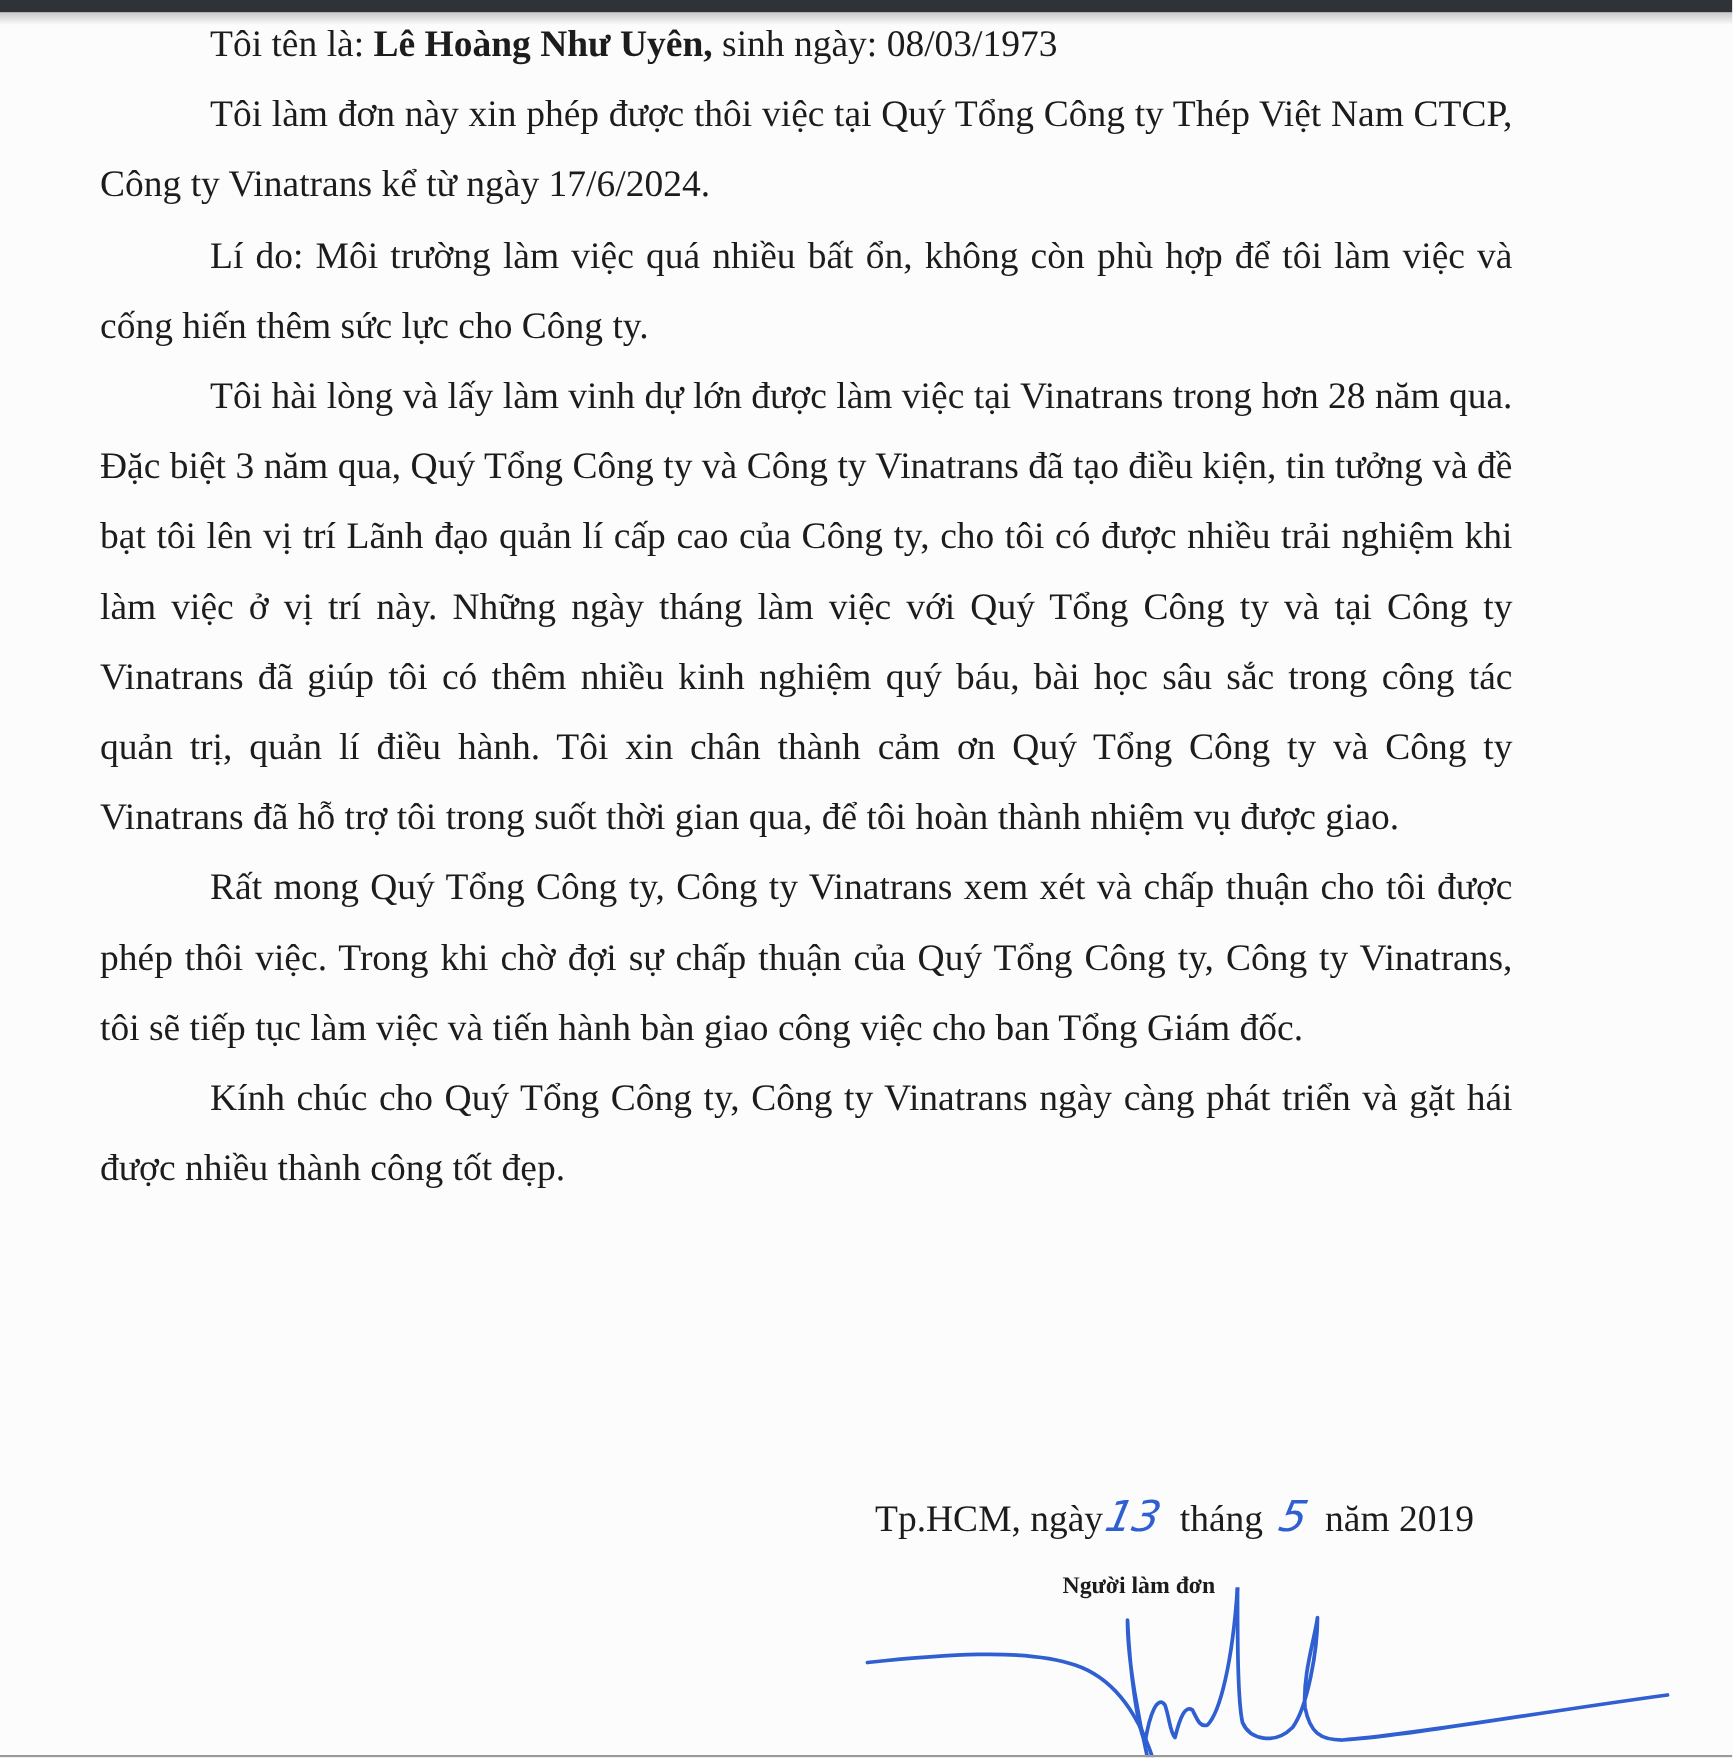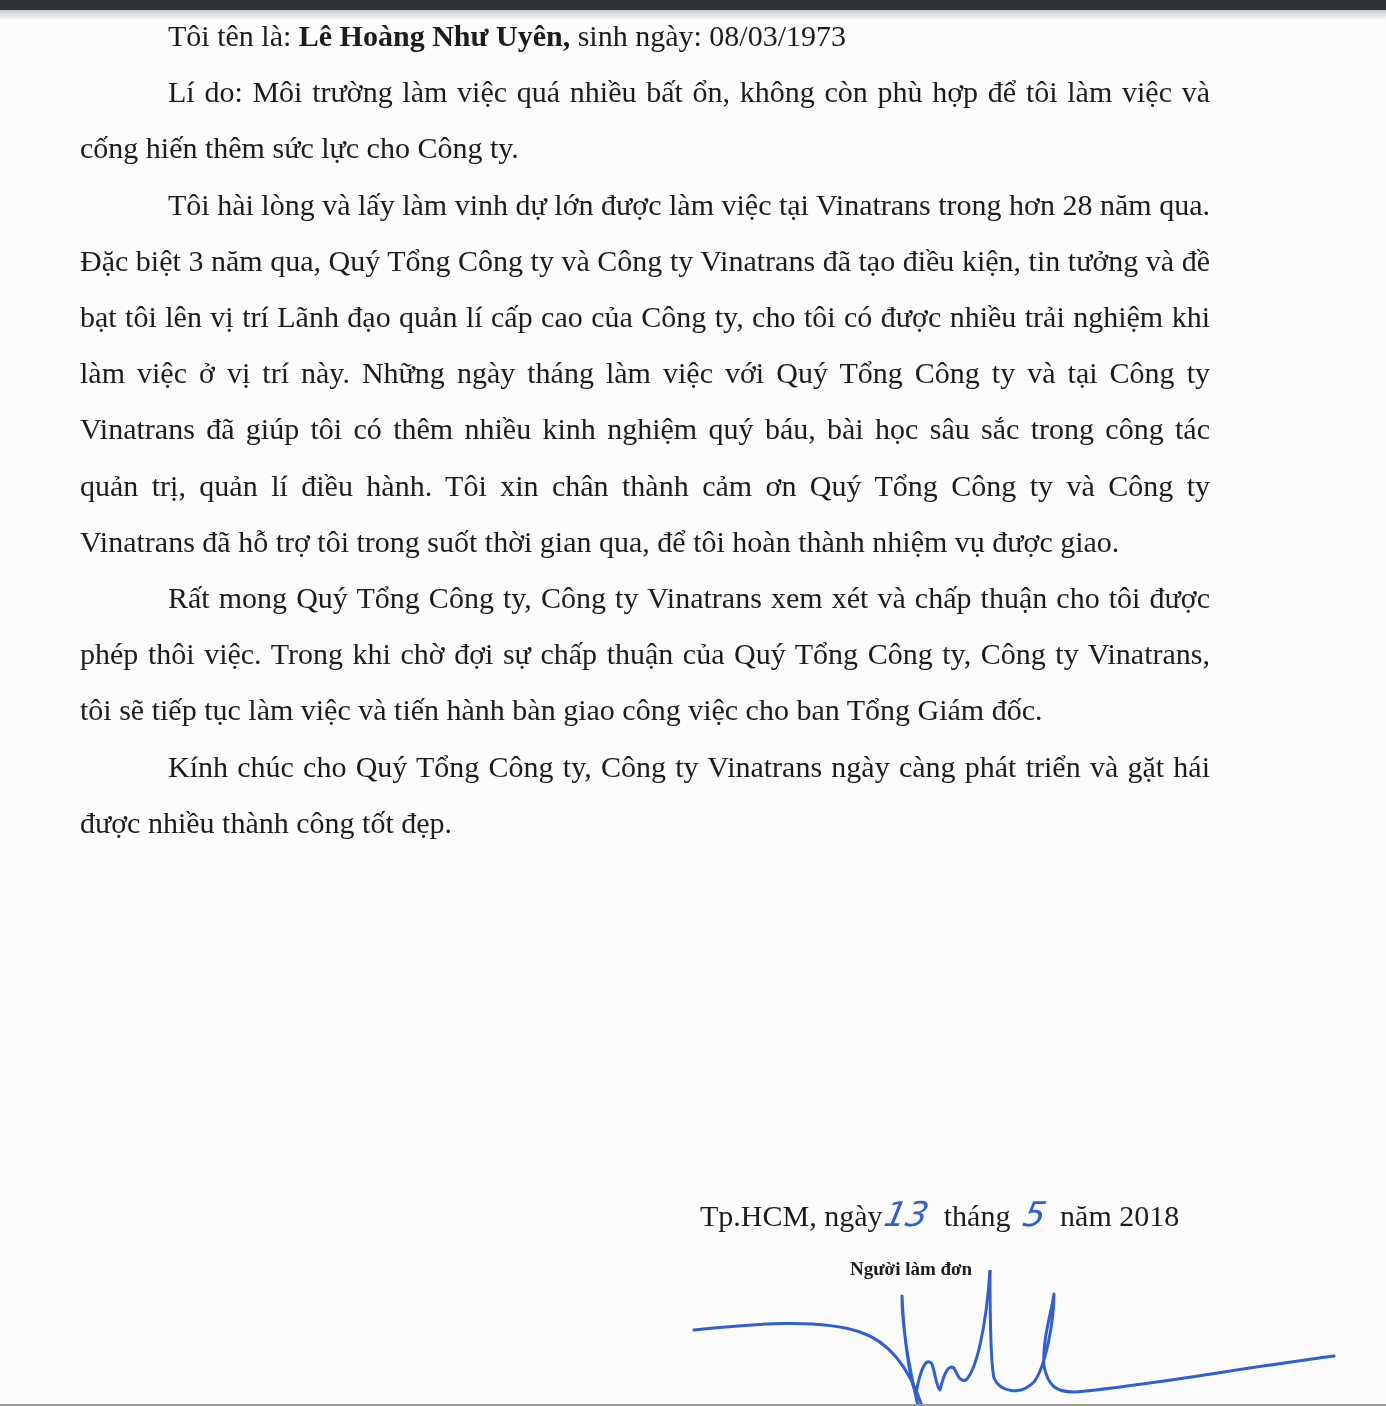--- a/index.html
+++ b/index.html
@@ -97,28 +97,29 @@
   </style>
 </head>
 <body>
 
 <div class="viewer">
   <div class="top-bar"></div>
   <div class="top-shadow"></div>
 
   <div class="page">
     <p class="para indent"><span>Tôi tên là: </span><span class="bold">Lê Hoàng Như Uyên,</span><span> sinh ngày: 08/03/1973</span></p>
+    <p class="para indent">Tôi làm đơn này xin phép được thôi việc tại Quý Tổng Công ty Thép Việt Nam CTCP, Công ty Vinatrans kể từ ngày 17/6/2024.</p>
     <p class="para indent">Lí do: Môi trường làm việc quá nhiều bất ổn, không còn phù hợp để tôi làm việc và cống hiến thêm sức lực cho Công ty.</p>
     <p class="para indent">Tôi hài lòng và lấy làm vinh dự lớn được làm việc tại Vinatrans trong hơn 28 năm qua. Đặc biệt 3 năm qua, Quý Tổng Công ty và Công ty Vinatrans đã tạo điều kiện, tin tưởng và đề bạt tôi lên vị trí Lãnh đạo quản lí cấp cao của Công ty, cho tôi có được nhiều trải nghiệm khi làm việc ở vị trí này. Những ngày tháng làm việc với Quý Tổng Công ty và tại Công ty Vinatrans đã giúp tôi có thêm nhiều kinh nghiệm quý báu, bài học sâu sắc trong công tác quản trị, quản lí điều hành.  Tôi xin chân thành cảm ơn Quý Tổng Công ty và Công ty Vinatrans đã hỗ trợ tôi trong suốt thời gian qua, để tôi hoàn thành nhiệm vụ được giao.</p>
     <p class="para indent">Rất mong Quý Tổng Công ty, Công ty Vinatrans xem xét và chấp thuận cho tôi được phép thôi việc. Trong khi chờ đợi sự chấp thuận của Quý Tổng Công ty, Công ty Vinatrans, tôi sẽ tiếp tục làm việc và tiến hành bàn giao công việc cho ban Tổng Giám đốc.</p>
     <p class="para indent">Kính chúc cho Quý Tổng Công ty, Công ty Vinatrans ngày càng phát triển và gặt hái được nhiều thành công tốt đẹp.</p>
   </div>
 
   <div class="date-line">
-    <span>Tp.HCM, ngày</span><span class="handwritten hw-day">13</span><span>tháng</span><span class="handwritten hw-month">5</span><span>năm 2018</span>
+    <span>Tp.HCM, ngày</span><span class="handwritten hw-day">13</span><span>tháng</span><span class="handwritten hw-month">5</span><span>năm 2019</span>
   </div>
 
   <div class="signer-title">Người làm đơn</div>
 
   <svg class="signature" viewBox="0 0 660 136" xmlns="http://www.w3.org/2000/svg">
     <path d="M4 60 C 60 54, 130 48, 170 62 C 200 72, 220 100, 232 136" fill="none" stroke="#2f5fd0" stroke-width="3" stroke-linecap="round"></path>
     <path d="M228 136 C 222 110, 212 60, 212 26 C 214 70, 220 110, 226 124 C 230 100, 236 86, 242 94 C 246 106, 246 116, 250 120 C 254 104, 258 94, 264 98 C 268 106, 270 112, 276 110 C 286 100, 296 60, 300 0" fill="none" stroke="#2f5fd0" stroke-width="3" stroke-linecap="round" stroke-linejoin="round"></path>
     <path d="M300 0 C 300 40, 300 90, 304 108 C 310 122, 330 126, 344 112 C 356 96, 364 50, 364 24 C 362 40, 352 70, 354 96 C 358 116, 366 122, 384 122 C 440 118, 540 100, 644 86" fill="none" stroke="#2f5fd0" stroke-width="3" stroke-linecap="round" stroke-linejoin="round"></path>
   </svg>
 

